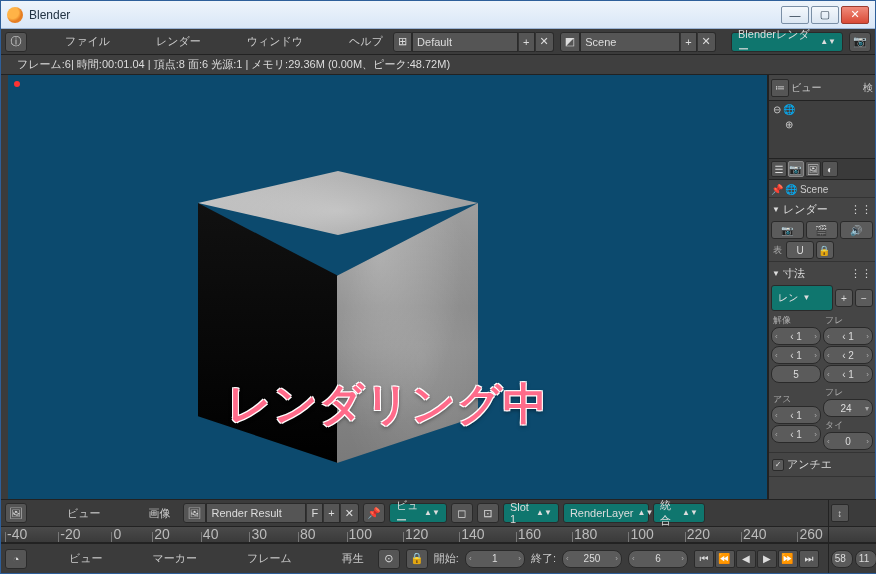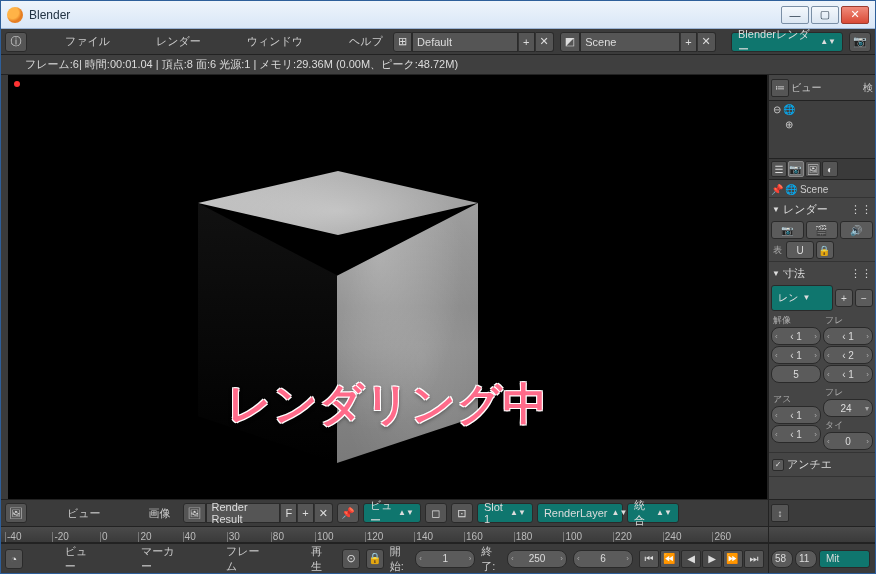--- a/index.html
+++ b/index.html
@@ -21,25 +21,25 @@
   .seg { display: flex; align-items: center; gap: 0; }
   .seg .cell { height: 20px; background: #555; border: 1px solid #2a2a2a; display: flex; align-items: center; padding: 0 4px; color: #ddd; }
   .seg .cell:first-child { border-radius: 3px 0 0 3px; }
   .seg .cell:last-child { border-radius: 0 3px 3px 0; }
   .seg .splitcell { border-left: 1px solid #333; }
   .dropdown { height: 20px; background: #0f766e; border: 1px solid #2a2a2a; border-radius: 3px; display: flex; align-items: center; padding: 0 6px; color: #ddd; gap: 4px; }
   .dropdown .arrows { font-size: 8px; line-height: 8px; }
   .spacer { flex: 1; }
 
   
-  .infostrip { height: 20px; background: #3f3f3f; color: #ddd; font-size: 11px; padding: 2px 24px; display: flex; align-items: center; border-bottom: 1px solid #222; }
+  .infostrip { height: 20px; background: #3f3f3f; color: #ddd; font-size: 11px; padding: 2px 16px; display: flex; align-items: center; border-bottom: 1px solid #222; }
 
   
   .mainrow { flex: 1; display: flex; min-height: 0; }
-  .viewport { flex: 1; background: #000000; position: relative; overflow: hidden; border-right: 1px solid #222; margin-left: 7px; }
+  .viewport { flex: 1; background: #0c4a6e; position: relative; overflow: hidden; border-right: 1px solid #222; margin-left: 7px; }
   .viewport-dot { position: absolute; top: 6px; left: 6px; width: 6px; height: 6px; border-radius: 50%; background: #f33; }
   .cube { position: absolute; top: 96px; left: 190px; width: 280px; height: 300px; }
   .cube .top { position: absolute; left: 0; top: 0; width: 280px; height: 80px; background: linear-gradient(135deg,#c8c8c8,#9a9a9a); clip-path: polygon(50% 0, 100% 40%, 50% 80%, 0 40%); }
   .cube .top::after { content:""; position:absolute; inset:0; background: radial-gradient(ellipse at 50% 50%, rgba(255,255,255,0.25), transparent 60%); clip-path: inherit;}
   .cube .left { position: absolute; left: 0; top: 32px; width: 140px; height: 260px; background: linear-gradient(180deg,#111,#000); clip-path: polygon(0 0, 100% 28%, 100% 100%, 0 82%); }
   .cube .right { position: absolute; left: 139px; top: 32px; width: 141px; height: 260px; background: linear-gradient(180deg,#9e9e9e 0%, #888 40%, #8a8a8a 55%, #7a7a7a 100%); clip-path: polygon(0 28%, 100% 0, 100% 82%, 0 100%); }
   .cube .right::after { content:""; position:absolute; inset:0; background: radial-gradient(ellipse at 30% 20%, rgba(255,255,255,0.25), transparent 60%), radial-gradient(ellipse at 60% 60%, rgba(255,255,255,0.12), transparent 70%); clip-path: inherit;}
   .overlay-text { position: absolute; top: 300px; left: 0; right: 0; text-align: center; font-size: 44px; font-weight: 700; color: #ff6b8a; text-shadow: -1px -1px 0 #fff, 1px -1px 0 #fff, -1px 1px 0 #fff, 1px 1px 0 #fff, 0 2px 4px rgba(0,0,0,0.5); letter-spacing: 1px; }
 
   
@@ -56,21 +56,21 @@
   .shead .tri { font-size:8px; }
   .row { display:flex; gap:2px; margin-top:2px; align-items:center;}
   .btn { flex:1; height:18px; background:#5b5b5b; border:1px solid #2a2a2a; border-radius:3px; display:flex; align-items:center; justify-content:center; font-size:10px; color:#ddd;}
   .btn.sml { flex:0 0 18px; }
   .numstep { flex:1; height:18px; background:#5b5b5b; border:1px solid #2a2a2a; border-radius:8px; display:flex; align-items:center; justify-content:space-between; padding:0 3px; font-size:10px; color:#ddd;}
   .numstep .l, .numstep .r { font-size:8px; color:#aaa;}
   .lbl { font-size:9px; color:#aaa; padding:1px 2px 0; }
 
   
   .img-header { height: 28px; background: #3b3b3b; border-top: 1px solid #222; border-bottom: 1px solid #222; display:flex; align-items:center; gap:4px; padding:2px 4px; color:#ccc; font-size:11px;}
-  .ruler { height: 16px; background: linear-gradient(#4a4a4a,#3a3a3a); display:flex; align-items:flex-end; font-size:10px; color:#bbb; padding:0 4px; border-bottom:1px solid #222; gap:30px;}
+  .ruler { height: 16px; background: linear-gradient(#4a4a4a,#3a3a3a); display:flex; align-items:flex-end; font-size:14px; color:#bbb; padding:0 4px; border-bottom:1px solid #222; gap:30px;}
   .ruler span { border-left:1px solid #777; padding:0 1px; height:10px; display:inline-flex; align-items:flex-end;}
 
   .timeline-footer { height: 30px; background: #3b3b3b; display:flex; align-items:center; gap:6px; padding:2px 4px; color:#ccc; font-size:11px; border-top:1px solid #222;}
   .timeline-footer .numstep { flex:0 0 60px; border-radius:8px;}
   .playbtns { display:flex; gap:1px;}
   .playbtns .mini-icon { width:20px; height:18px;}
   .playbtns .mini-icon.play { background:#4a4a4a;}
 
   .checkbox { width:12px; height:12px; background:#5b5b5b; border:1px solid #2a2a2a; border-radius:2px; display:inline-flex; align-items:center; justify-content:center; font-size:9px; color:#ddd;}
   .checkbox.checked::after { content:"✓"; font-size:8px;}
@@ -282,21 +282,21 @@
   </div>
 
   <div style="display:flex">
     <div style="flex:1">
       <div class="img-header">
         <div class="iconbox">🖼</div>
         <span class="menutext">ビュー</span>
         <span class="menutext">画像</span>
         <div class="seg">
           <div class="cell">🖼</div>
-          <div class="cell" style="width:74px">Render Result</div>
+          <div class="cell" style="width:100px">Render Result</div>
           <div class="cell splitcell">F</div>
           <div class="cell splitcell">+</div>
           <div class="cell splitcell">✕</div>
         </div>
         <div class="iconbox">📌</div>
         <div class="dropdown" style="width:58px">
           <span>ビュー</span>
             <span class="arrows">▲▼</span>
         </div>
         <div class="iconbox">◻</div>

